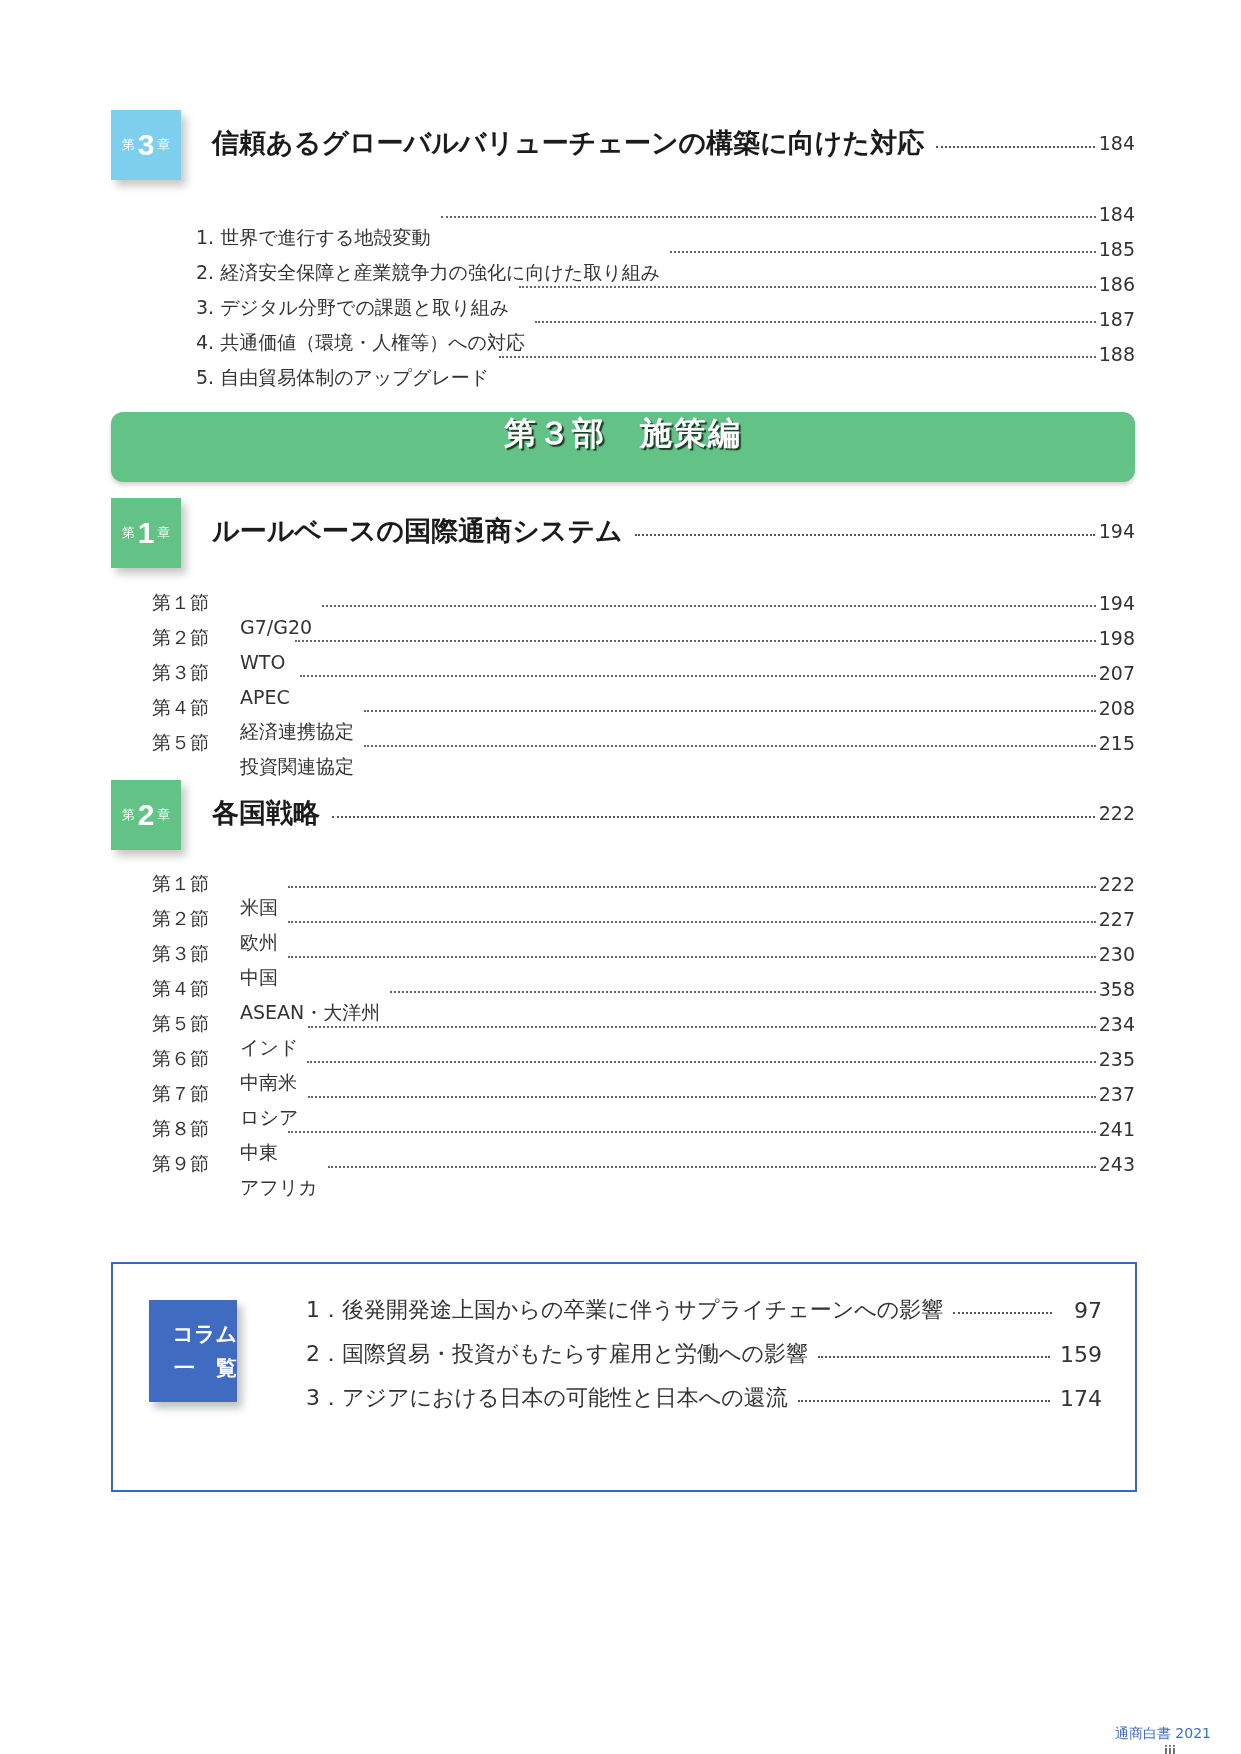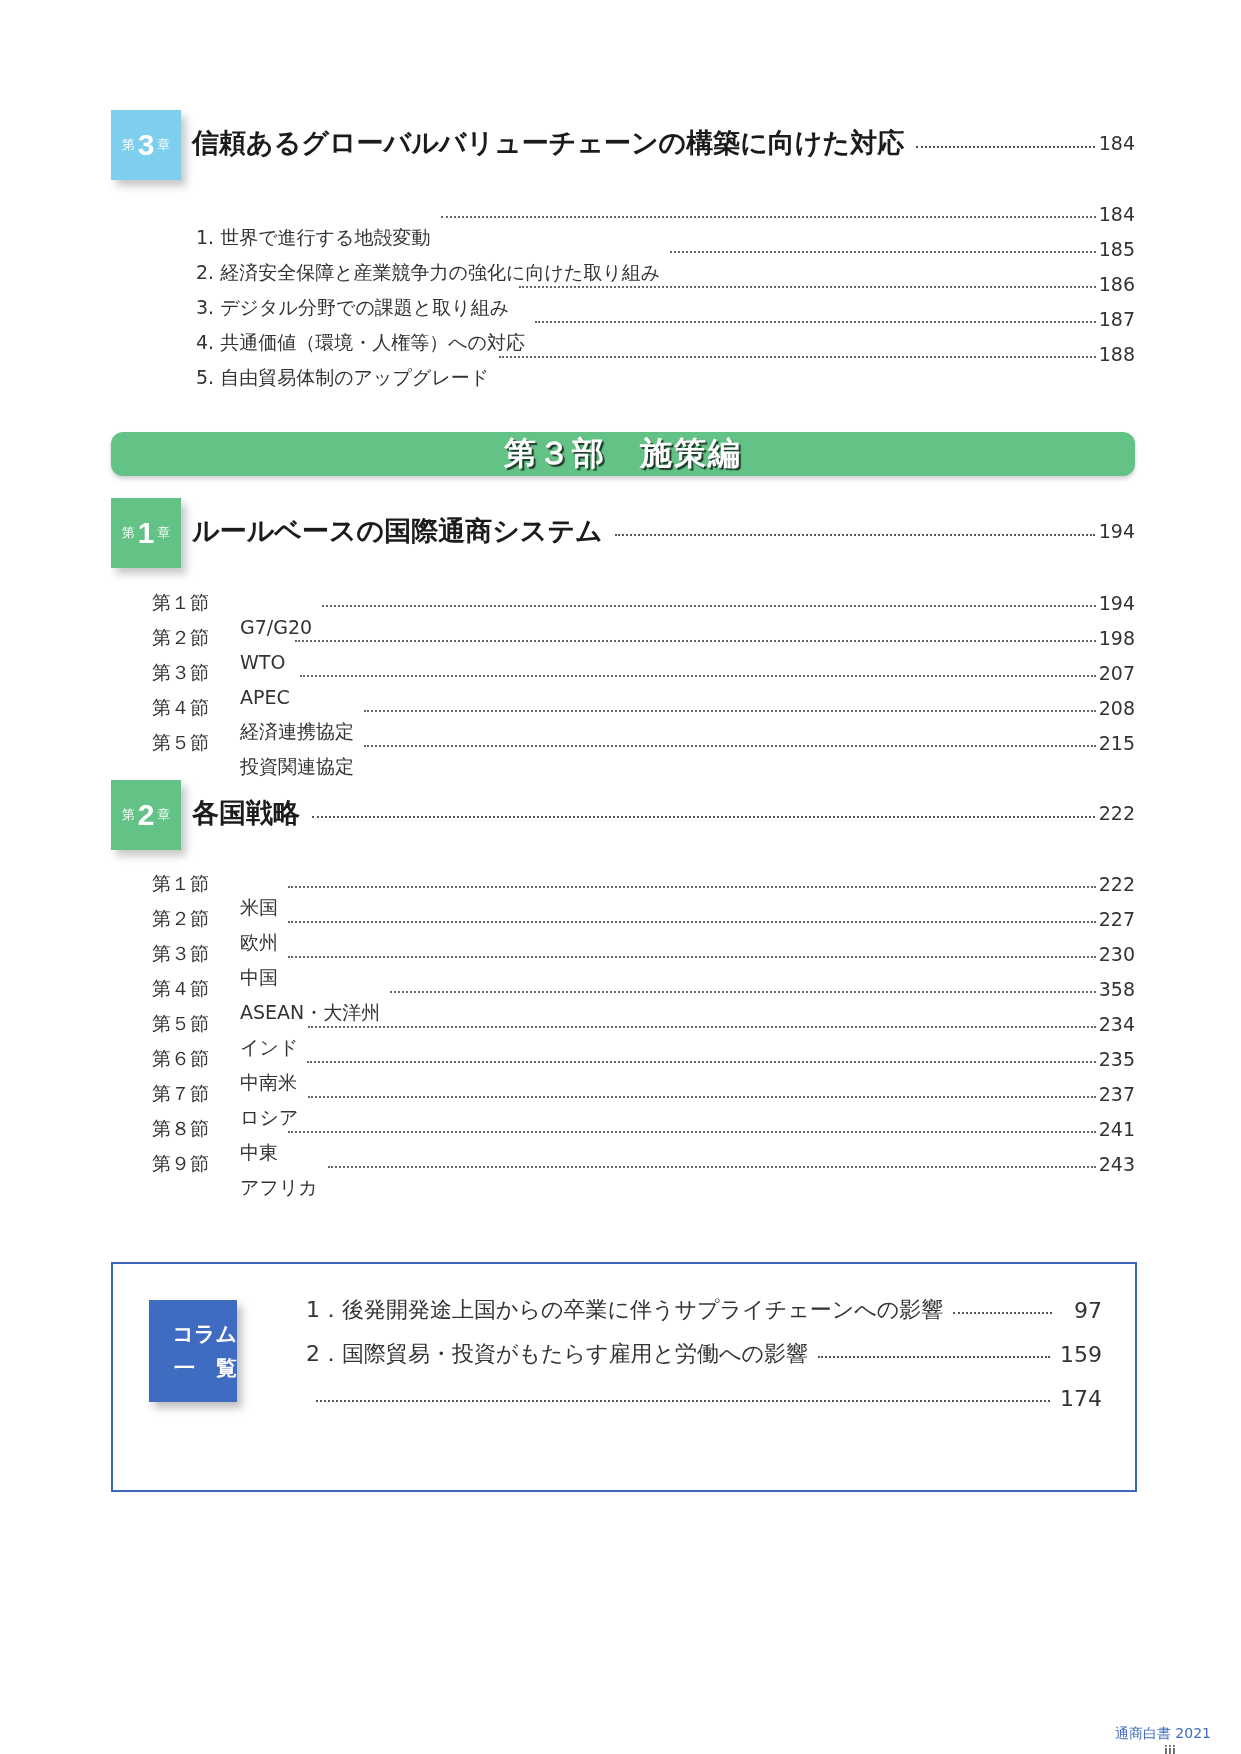--- a/index.html
+++ b/index.html
@@ -4,36 +4,36 @@
   <style>
     html, body { margin: 0; padding: 0; background: #ffffff; }
     body { width: 1241px; height: 1754px; position: relative; overflow: hidden;
            font-family: "DejaVu Sans", sans-serif; color: #2a2a2a; }
     .chap { position: absolute; left: 111px; width: 1024px; height: 70px; }
     .chap-badge { position: absolute; left: 0; top: 0; width: 70px; height: 70px;
                   display: flex; align-items: center; justify-content: center;
                   box-shadow: 5px 6px 8px rgba(0,0,0,0.22); color: #fff; }
     .chap-badge .sm { font-size: 13px; margin: 0 3px; }
     .chap-badge .num { font-family: "Liberation Sans", sans-serif; font-weight: bold; font-size: 30px; }
-    .chap-title-row { position: absolute; left: 81px; right: 0; top: 13px; height: 40px;
+    .chap-title-row { position: absolute; left: 101px; right: 0; top: 13px; height: 40px;
                       display: flex; align-items: center; }
     .chap-title { font-family: "DejaVu Serif", serif; font-weight: bold; font-size: 27px;
                   color: #1b1b1b; white-space: nowrap; }
     .leader { flex: 1; border-bottom: 2px dotted #555; margin: 0 4px 0 12px; height: 0;
               position: relative; top: 4px; }
     .page-no { font-size: 19px; color: #333; white-space: nowrap; }
     .items { position: absolute; left: 152px; width: 983px; }
     .item { height: 35px; display: flex; align-items: center; font-size: 19px; color: #333; }
     .item .lbl { white-space: nowrap; margin-top: 48px; }
     .item .sec { white-space: nowrap; width: 88px; }
     .item .leader { margin: 0 3px 0 10px; border-bottom: 2px dotted #666; top: 3px; }
-    .part-banner { position: absolute; left: 111px; top: 432px; width: 1024px; height: 44px;
+    .part-banner { position: absolute; left: 111px; top: 412px; width: 1024px; height: 70px;
                    background: #63c286; border-radius: 12px;
                    box-shadow: 0 3px 4px rgba(0,0,0,0.18);
-                   display: flex; align-items: flex-end; justify-content: center; }
+                   display: flex; align-items: flex-start; justify-content: center; }
     .part-title { font-family: "DejaVu Serif", serif; font-weight: bold; font-size: 32px; color: #fff;
                   letter-spacing: 2px; text-shadow: 2px 2px 1px #1e3d2a; }
     .column-box { position: absolute; left: 111px; top: 1262px; width: 1022px; height: 226px;
                   border: 2px solid #3a67b8; }
     .col-badge { position: absolute; left: 36px; top: 36px; width: 88px; height: 102px; background: #3f6bc0;
                  box-shadow: 5px 6px 8px rgba(0,0,0,0.25); color: #fff; display: flex;
                  flex-direction: column; align-items: flex-end; justify-content: center;
                  font-weight: bold; font-size: 21px; line-height: 34px; }
     .col-items { position: absolute; left: 193px; top: 24px; width: 796px; }
     .col-item { height: 44px; display: flex; align-items: center; font-size: 22px; color: #333; }
@@ -216,20 +216,21 @@
         <span class="lbl">1．後発開発途上国からの卒業に伴うサプライチェーンへの影響</span>
         <span class="leader"></span>
         <span class="page-no">97</span>
       </div>
     <div class="col-item">
         <span class="lbl">2．国際貿易・投資がもたらす雇用と労働への影響</span>
         <span class="leader"></span>
         <span class="page-no">159</span>
       </div>
     <div class="col-item">
+        <span class="lbl">3．アジアにおける日本の可能性と日本への還流</span>
         <span class="leader"></span>
         <span class="page-no">174</span>
       </div>
   </div>
 </div>
 
 <div class="footer">
   <span class="title">通商白書 2021</span>
   <span class="pg">iii</span>
   <span class="bar"></span>

